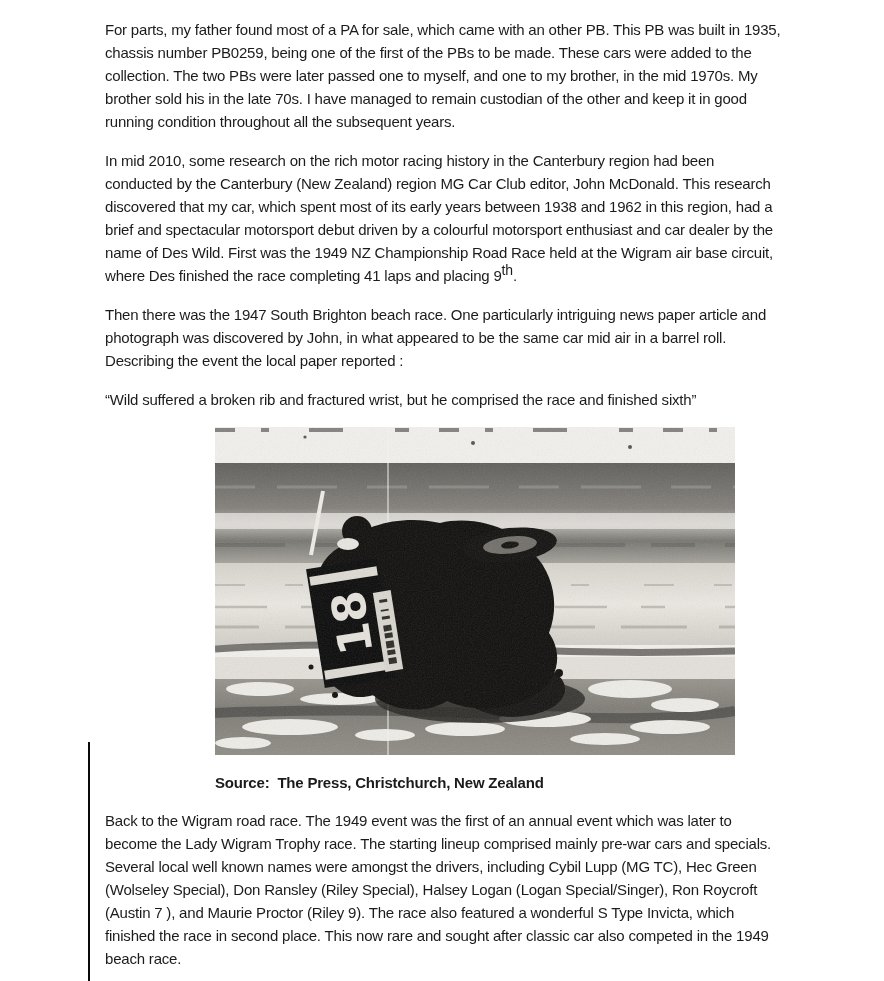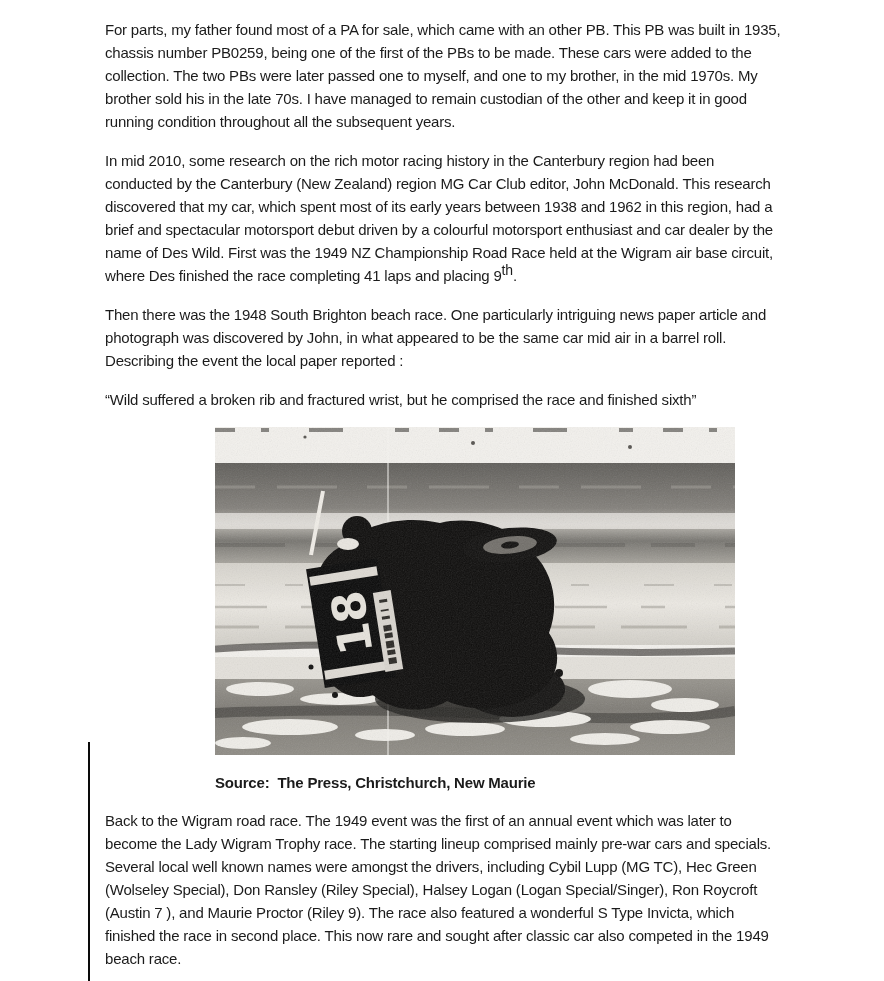--- a/index.html
+++ b/index.html
@@ -40,21 +40,21 @@
 <body>
 
 <div class="edge-artifact"></div>
 
 <div class="content">
 
   <p>For parts, my father found most of a PA for sale, which came with an other PB. This  PB was built in 1935, chassis number PB0259, being one of the first of the PBs to be made. These cars were added to the collection. The two PBs were later passed one to myself, and one to my brother, in the mid 1970s. My brother sold his in the late 70s. I have managed to remain custodian of the other and keep it in good running condition throughout all the subsequent years.</p>
 
   <p><span>In mid 2010, some research on the rich motor racing history in the Canterbury region had been conducted by the Canterbury (New Zealand) region MG Car Club editor, John McDonald. This research discovered that my car, which spent most of its early years between 1938 and 1962 in this region, had a brief and spectacular motorsport debut driven by a colourful motorsport enthusiast and car dealer by the name of Des Wild. First was the 1949 NZ Championship Road Race held at the Wigram air base circuit, where Des finished the race completing 41 laps and placing 9</span><sup class="ord">th</sup><span>.</span></p>
 
-  <p>Then there was the 1948 South Brighton beach race. One particularly intriguing news paper article and photograph was discovered by John, in what appeared to be the same car mid air in a barrel roll. Describing the event the local paper reported :</p>
+  <p>Then there was the 1947 South Brighton beach race. One particularly intriguing news paper article and photograph was discovered by John, in what appeared to be the same car mid air in a barrel roll. Describing the event the local paper reported :</p>
 
   <p>“Wild suffered a broken rib and fractured wrist, but he comprised the race and finished sixth”</p>
 
   <figure class="photo-block">
     <svg viewBox="0 0 520 328" width="520" height="328" xmlns="http://www.w3.org/2000/svg">
       <defs>
         <linearGradient id="seaG" x1="0" x2="0" y1="0" y2="1">
           <stop offset="0" stop-color="#5f5d59"></stop>
           <stop offset="0.45" stop-color="#827f7a"></stop>
           <stop offset="0.62" stop-color="#b9b6af"></stop>
@@ -148,18 +148,18 @@
           <rect x="-40" y="-9" width="80" height="18" fill="#d9d5ce"></rect>
           <line x1="-33" y1="0" x2="33" y2="0" stroke="#2a2824" stroke-width="8" stroke-dasharray="6 3 5 2 7 3 5 2 6"></line>
         </g>
         <circle cx="120" cy="268" r="3" fill="#0d0c0b"></circle>
         <circle cx="96" cy="240" r="2.5" fill="#0d0c0b"></circle>
         <circle cx="344" cy="246" r="4" fill="#0d0c0b"></circle>
       </g>
 
       <rect width="520" height="328" filter="url(#grain)" opacity="0.16"></rect>
     </svg>
-    <figcaption class="photo-caption">Source:  The Press, Christchurch, New Maurie</figcaption>
+    <figcaption class="photo-caption">Source:  The Press, Christchurch, New Zealand</figcaption>
   </figure>
 
   <p>Back to the Wigram road race. The 1949 event was the first of an annual event which was later  to become the Lady Wigram Trophy race. The starting lineup comprised mainly pre-war cars and specials. Several local well known names were amongst the drivers,  including Cybil Lupp (MG TC), Hec Green (Wolseley Special), Don Ransley (Riley Special), Halsey Logan (Logan Special/Singer), Ron Roycroft (Austin 7 ), and Maurie Proctor (Riley 9).  The race also featured a wonderful S Type Invicta, which finished the race in second place. This now rare and sought after classic car also competed in the 1949 beach race.</p>
 
 </div>
 
 </body></html>

